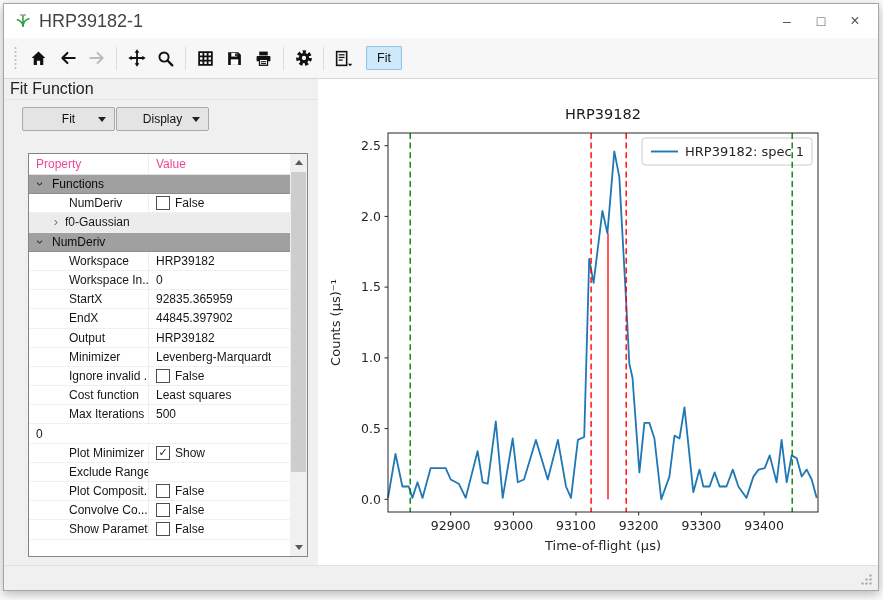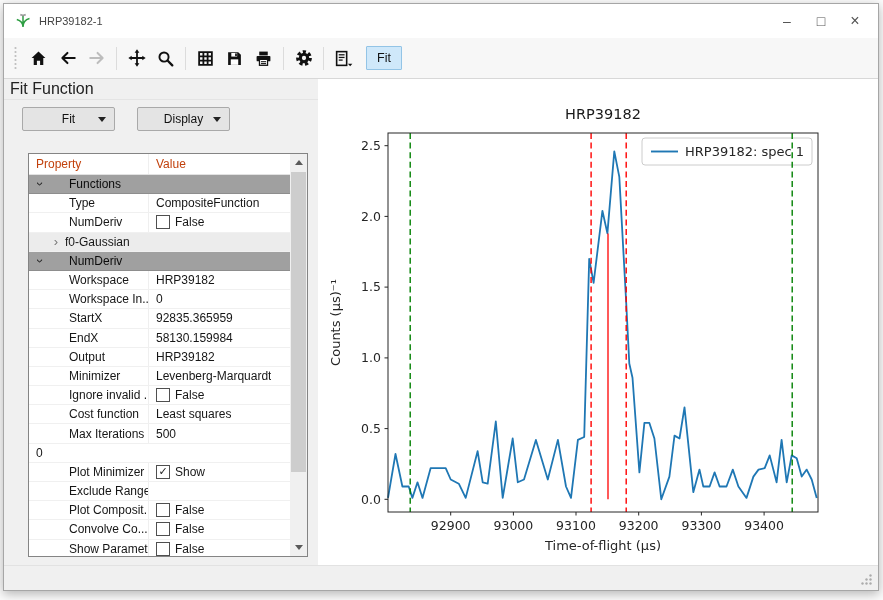--- a/index.html
+++ b/index.html
@@ -3,21 +3,21 @@
 <meta charset="utf-8">
 <style>
   html,body{margin:0;padding:0;width:883px;height:600px;background:#fbfbfb;
     font-family:"Liberation Sans",sans-serif;-webkit-font-smoothing:antialiased;}
   .window{position:absolute;left:3px;top:3px;width:874px;height:586px;background:#f0f0f0;
     border:1px solid #a6a6a6;box-shadow:0 3px 10px rgba(0,0,0,.28);overflow:hidden;}
   
   .titlebar{position:absolute;left:0;top:0;width:100%;height:34px;background:#ffffff;
     border-bottom:1px solid #e8e8e8;display:flex;align-items:center;}
   .app-icon{margin:0 8px 0 11px;display:flex;}
-  .title-text{font-size:11px;color:#444;}
+  .title-text{font-size:18px;color:#444;}
   .win-controls{position:absolute;right:6px;top:0;height:100%;display:flex;}
   .wc{width:34px;height:100%;display:flex;align-items:center;justify-content:center;
     color:#555;font-size:14px;cursor:default;}
   
   .toolbar{position:absolute;left:0;top:34px;width:100%;height:40px;background:#f7f7f7;
     border-bottom:1px solid #d8d8d8;display:flex;align-items:center;}
   .thandle{margin:0 6px 0 9px;display:flex;}
   .tbtn{width:29px;height:29px;display:flex;align-items:center;justify-content:center;border-radius:2px;}
   .tsep{width:1px;height:23px;background:#dcdcdc;margin:0 5px;}
   .fitbtn{margin-left:8px;height:24px;padding:0 10px;font-size:12.5px;color:#111;
@@ -31,36 +31,36 @@
   .panel{position:absolute;left:0;top:96px;width:314px;height:467px;background:#f0f0f0;}
   .menu-btn{position:absolute;top:7px;width:93px;height:24px;background:#e4e4e4;
     border:1px solid #a9a9a9;border-radius:2px;font-size:12px;color:#111;
     font-family:"Liberation Sans",sans-serif;}
   .menu-btn .caret{position:absolute;right:8px;top:9px;width:0;height:0;
     border-left:4px solid transparent;border-right:4px solid transparent;border-top:5px solid #222;}
   
   .ptable{position:absolute;left:24px;top:53px;width:280px;height:404px;background:#fff;
     border:1px solid #848484;box-sizing:border-box;overflow:hidden;}
   .thead{display:flex;height:20px;align-items:center;border-bottom:1px solid #e2e2e2;
-    font-size:12px;color:#c2410c;width:261px;}
+    font-size:12px;color:#ec4899;width:261px;}
   .thead .h1{width:120px;padding-left:7px;box-sizing:border-box;border-right:1px solid #efefef;height:100%;display:flex;align-items:center;}
   .thead .h2{padding-left:7px;}
   .tbody{width:261px;}
   .trow{display:flex;align-items:center;height:19.2px;border-bottom:1px solid #f0f0f0;
     background:#fff;font-size:12px;color:#161616;box-sizing:border-box;}
   .trow.group{background:#a0a0a0;border-bottom:1px solid #8d8d8d;color:#0b0b0b;}
   .trow.subgroup{background:#ececec;}
   .pcell{width:120px;padding-left:40px;box-sizing:border-box;border-right:1px solid #efefef;
     height:100%;display:flex;align-items:center;white-space:nowrap;overflow:hidden;flex:none;}
   .vcell{padding-left:7px;display:flex;align-items:center;gap:5px;white-space:nowrap;overflow:hidden;}
   .chev{display:inline-block;font-size:13px;color:#2b2b2b;width:10px;text-align:center;
     margin-left:6px;line-height:10px;}
   .chev.down{transform:rotate(90deg);}
   .subgroup .chev{margin-left:22px;color:#777;}
-  .glabel{margin-left:24px;}
+  .glabel{margin-left:7px;}
   .subgroup .glabel{margin-left:4px;}
   .cbox{width:12px;height:12px;border:1px solid #4f4f4f;background:#fff;display:inline-flex;
     align-items:center;justify-content:center;font-size:11px;line-height:11px;color:#1a1a1a;flex:none;}
   
   .vscroll{position:absolute;right:0;top:0;bottom:0;width:17px;background:#f0f0f0;}
   .sarrow{position:absolute;left:0;width:17px;height:17px;display:flex;align-items:center;justify-content:center;}
   .sarrow.up{top:0;} .sarrow.down{bottom:0;}
   .tri-up{width:0;height:0;border-left:4px solid transparent;border-right:4px solid transparent;
     border-bottom:5px solid #5a5a5a;}
   .tri-down{width:0;height:0;border-left:4px solid transparent;border-right:4px solid transparent;
@@ -179,39 +179,35 @@
     <button class="fitbtn">Fit</button>
   </div>
 
   <div class="dock-title">Fit Function</div>
 
   <div class="panel">
     <button class="menu-btn" style="left:18px;">
       <span>Fit</span>
       <span class="caret"></span>
     </button>
-    <button class="menu-btn" style="left:133px;">
+    <button class="menu-btn" style="left:112px;">
       <span>Display</span>
       <span class="caret"></span>
     </button>
 
     <div class="ptable">
       <div class="thead">
         <span class="h1">Property</span>
         <span class="h2">Value</span>
       </div>
       <div class="tbody">
           <div class="trow group">
             <span class="chev down">›</span>
             <span class="glabel">Functions</span>
           </div>
-          <div class="trow item">
-            <span class="pcell">Type</span>
-            <span class="vcell">CompositeFunction</span>
-          </div>
           <div class="trow checkbox">
             <span class="pcell">NumDeriv</span>
             <span class="vcell">
               <span class="cbox"></span>
               <span>False</span>
             </span>
           </div>
           <div class="trow subgroup">
             <span class="chev">›</span>
             <span class="glabel">f0-Gaussian</span>
@@ -227,21 +223,21 @@
           <div class="trow item">
             <span class="pcell">Workspace In...</span>
             <span class="vcell">0</span>
           </div>
           <div class="trow item">
             <span class="pcell">StartX</span>
             <span class="vcell">92835.365959</span>
           </div>
           <div class="trow item">
             <span class="pcell">EndX</span>
-            <span class="vcell">58130.159984</span>
+            <span class="vcell">44845.397902</span>
           </div>
           <div class="trow item">
             <span class="pcell">Output</span>
             <span class="vcell">HRP39182</span>
           </div>
           <div class="trow item">
             <span class="pcell">Minimizer</span>
             <span class="vcell">Levenberg-Marquardt</span>
           </div>
           <div class="trow checkbox">

